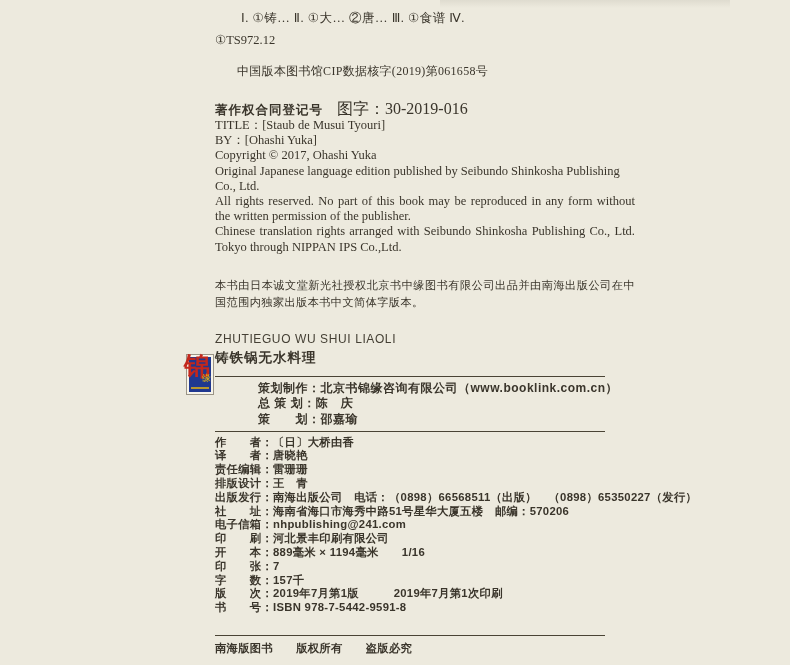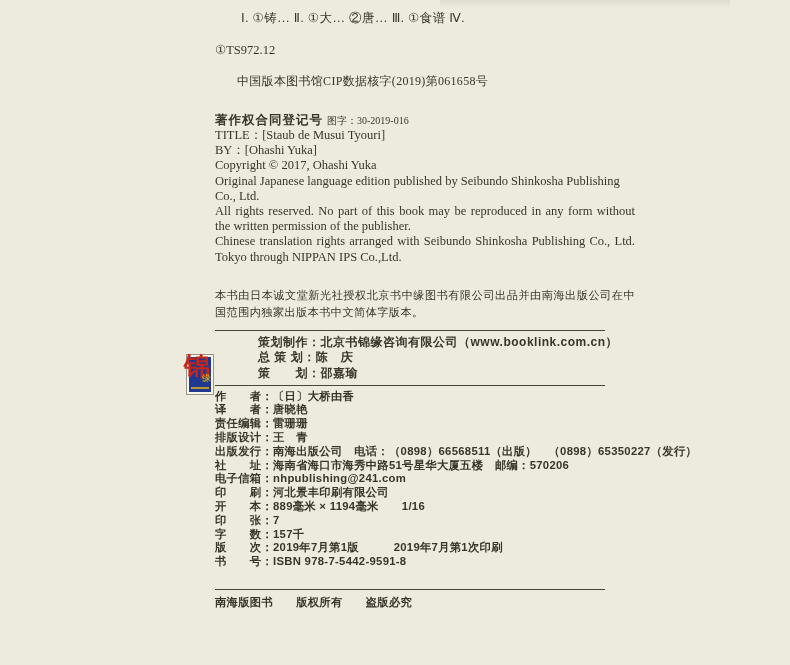--- a/index.html
+++ b/index.html
@@ -7,27 +7,27 @@
   .page {
     position:relative; width:790px; height:665px;
     background:#EDEADE; overflow:hidden;
     font-family:"Liberation Serif", serif;
     color:#3A352B;
   }
   .content { position:absolute; left:215px; top:10px; width:420px; }
 
   
   .cip-line1 { font-size:12.5px; line-height:16px; text-indent:26px; letter-spacing:.5px; }
-  .cip-line2 { font-size:12.5px; line-height:16px; margin-top:16px; }
+  .cip-line2 { font-size:12.5px; line-height:16px; margin-top:6px; }
   .cip-line3 { font-size:12px; line-height:16px; margin-top:15px; text-indent:22px; letter-spacing:.3px; }
 
   
   .reg-line { margin-top:22px; line-height:15px; }
   .reg-label { font-family:Liberation Serif, serif; font-weight:bold; font-size:12.5px; letter-spacing:1px; }
-  .reg-value { font-size:10px; margin-left:0; }
+  .reg-value { font-size:16px; margin-left:10px; }
   .en-line { font-size:12.5px; line-height:15.2px; }
   .en-just { font-size:12.5px; line-height:15.2px; text-align:justify; }
 
   
   .statement { margin-top:22px; font-size:11.2px; line-height:17px; letter-spacing:.4px; width:420px; text-align:justify; }
 
   
   .title-block { margin-top:21px; font-family:"Liberation Sans", sans-serif; }
   .title-pinyin { font-size:12px; letter-spacing:.6px; color:#454035; }
   .title-cn { font-size:13.5px; font-weight:bold; letter-spacing:1px; margin-top:3px; }
@@ -94,20 +94,24 @@
     </div>
     <div class="en-line">TITLE：[Staub de Musui Tyouri]</div>
     <div class="en-line">BY：[Ohashi Yuka]</div>
     <div class="en-line">Copyright © 2017, Ohashi Yuka</div>
     <div class="en-line">Original Japanese language edition published by Seibundo Shinkosha Publishing Co., Ltd.</div>
     <div class="en-just">All rights reserved. No part of this book may be reproduced in any form without the written permission of the publisher.</div>
     <div class="en-just">Chinese translation rights arranged with Seibundo Shinkosha Publishing Co., Ltd. Tokyo through NIPPAN IPS Co.,Ltd.</div>
 
     <div class="statement">本书由日本诚文堂新光社授权北京书中缘图书有限公司出品并由南海出版公司在中国范围内独家出版本书中文简体字版本。</div>
 
+    <div class="title-block">
+      <div class="title-pinyin">ZHUTIEGUO WU SHUI LIAOLI</div>
+      <div class="title-cn">铸铁锅无水料理</div>
+    </div>
 
     <hr class="rule rule-1">
 
     <div class="producer">
       <div class="row"><span>策划制作：</span><span>北京书锦缘咨询有限公司（www.booklink.com.cn）</span></div>
       <div class="row"><span>总 策 划：</span><span>陈　庆</span></div>
       <div class="row"><span>策　　划：</span><span>邵嘉瑜</span></div>
     </div>
 
     <hr class="rule rule-2">

